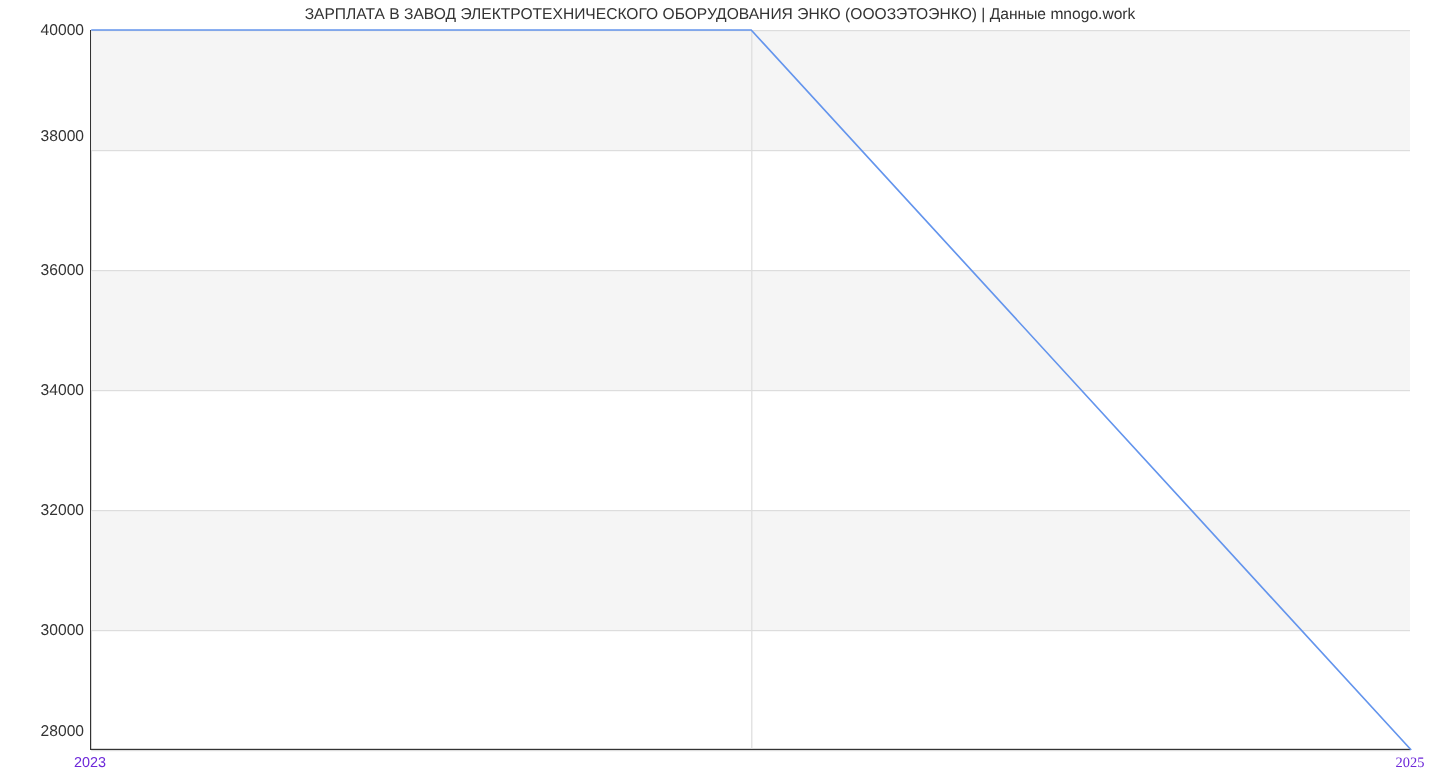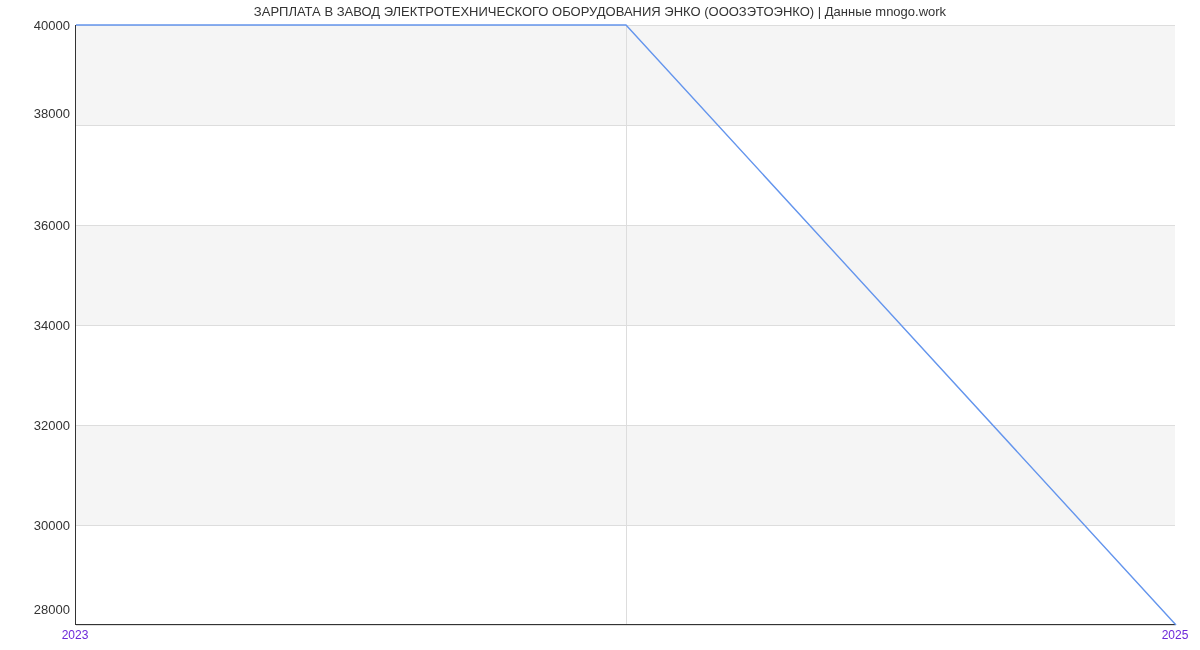--- a/index.html
+++ b/index.html
@@ -107,14 +107,14 @@
   </div>
 <div class="ytick-label" style="top: 609px;">28000</div>
     <div class="ytick-label" style="top: 525px;">30000</div>
     <div class="ytick-label" style="top: 425px; text-align: right;">32000</div>
     <div class="ytick-label" style="top: 325px;">34000</div>
     <div class="ytick-label" style="top: 225px;">36000</div>
     <div class="ytick-label" style="top: 113px;">38000</div>
     <div class="ytick-label" style="top: 25px;">40000</div>
     <div class="xtick-label" style="left: 75px;">2023</div>
     <div class="xtick-label" style="left: 625px; margin-top: 20px;">2024</div>
-    <div class="xtick-label" style="left: 1175px;">2025</div>
+    <div class="xtick-label" style="left: 1175px; font-family: Liberation Serif, serif;">2025</div>
   </div>
 
 </body></html>

